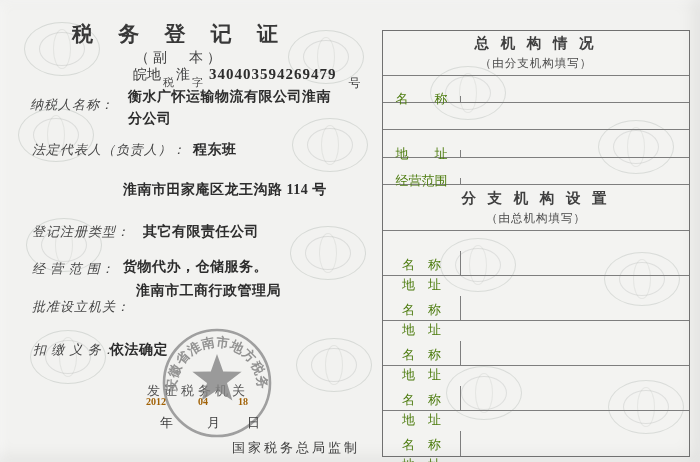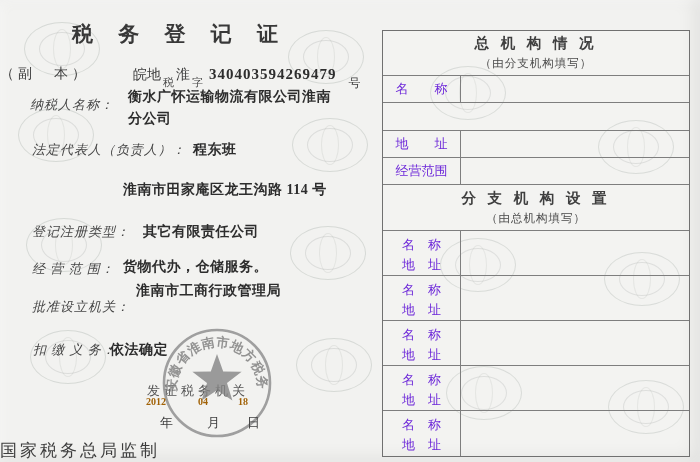--- a/index.html
+++ b/index.html
@@ -7,45 +7,45 @@
   .scan{position:relative;width:700px;height:462px;background:#f2f2f0;overflow:hidden;
         box-shadow:inset -6px -4px 18px rgba(0,0,0,0.07), inset 3px 2px 10px rgba(255,255,255,0.6);}
   
   .wm{position:absolute;width:74px;height:52px;border:1px solid rgba(120,130,125,0.22);border-radius:50%;}
   .wm::after{content:"";position:absolute;left:14px;top:9px;width:44px;height:32px;border:1px solid rgba(120,130,125,0.18);border-radius:50%;}
   .wm::before{content:"";position:absolute;left:28px;top:6px;width:16px;height:38px;border:1px solid rgba(120,130,125,0.12);border-radius:50%;}
 
   .lpage{position:absolute;left:0;top:0;width:375px;height:462px;}
   .title{position:absolute;left:0;top:20px;width:360px;text-align:center;font-size:21px;font-weight:bold;
          letter-spacing:10px;color:#383838;}
-  .subtitle{position:absolute;left:0;top:49px;width:360px;font-size:14px;color:#3d3d3d;letter-spacing:4px;margin-top:16px;}
+  .subtitle{position:absolute;left:0;top:49px;width:360px;text-align:center;font-size:14px;color:#3d3d3d;letter-spacing:4px;}
   .serial{position:absolute;left:133px;top:66px;font-size:14px;color:#3b3b3b;white-space:nowrap;}
   .serial .sub{display:inline-block;transform:translateY(7px);font-size:11px;margin:0 2px;color:#4a4a4a;}
   .serial .num{font-size:15px;font-weight:600;letter-spacing:1px;margin:0 4px;color:#2e2e2e;}
   .serial .suf{display:inline-block;transform:translateY(8px);font-size:12px;margin-left:8px;}
 
   .fld-label{position:absolute;font-size:13px;color:#464646;letter-spacing:1px;white-space:pre;font-style:italic;}
   .fld-value{position:absolute;font-size:14px;font-weight:600;color:#2d2d2d;letter-spacing:0.5px;line-height:22px;}
   .v0{left:128px;top:86px;width:212px;}
   .issuer{position:absolute;left:147px;top:382px;font-size:13px;letter-spacing:4px;color:#555;z-index:1;}
   .d-num{position:absolute;font-size:10px;font-weight:700;color:#a16207;z-index:3;}
   .d-cjk{position:absolute;font-size:13px;color:#3e3e3e;z-index:3;}
-  .footer{position:absolute;left:0;top:439px;width:360px;text-align:left;font-size:17px;letter-spacing:3px;color:#3d3d3d;}
+  .footer{position:absolute;left:0;top:439px;width:360px;text-align:right;font-size:13px;letter-spacing:3px;color:#3d3d3d;}
   .stamp{position:absolute;left:150px;top:316px;width:134px;height:134px;z-index:2;opacity:0.88;}
 
   .rpage{position:absolute;left:375px;top:0;width:325px;height:462px;}
   .rtable{position:absolute;left:7px;top:30px;width:308px;height:427px;box-sizing:border-box;
           border:1.5px solid #707070;display:flex;flex-direction:column;background:rgba(255,255,255,0.08);}
   .tr{display:flex;border-bottom:1px solid #7e7e7e;box-sizing:border-box;}
   .tr:last-child{border-bottom:none;}
   .hdr{flex-direction:column;align-items:center;justify-content:center;}
   .hdr .h1{font-size:14.5px;letter-spacing:4px;color:#3f3f3f;font-weight:600;}
   .hdr .h2{font-size:11.5px;letter-spacing:1px;color:#4a4a4a;margin-top:3px;}
   .lc{width:78px;box-sizing:border-box;border-right:1px solid #7e7e7e;display:flex;
-      align-items:center;justify-content:center;font-size:13px;color:#6d28d9;}
+      align-items:center;justify-content:center;font-size:13px;color:#4d7c0f;margin-top:20px;}
   .lc.small{font-size:11.5px;letter-spacing:0;}
   .vc{flex:1;}
   .lc.pair{flex-direction:column;justify-content:space-around;padding:4px 0;}
   .lc.pair div{line-height:20px;}
 </style>
 </head>
 <body>
 
 <div class="scan">
 

